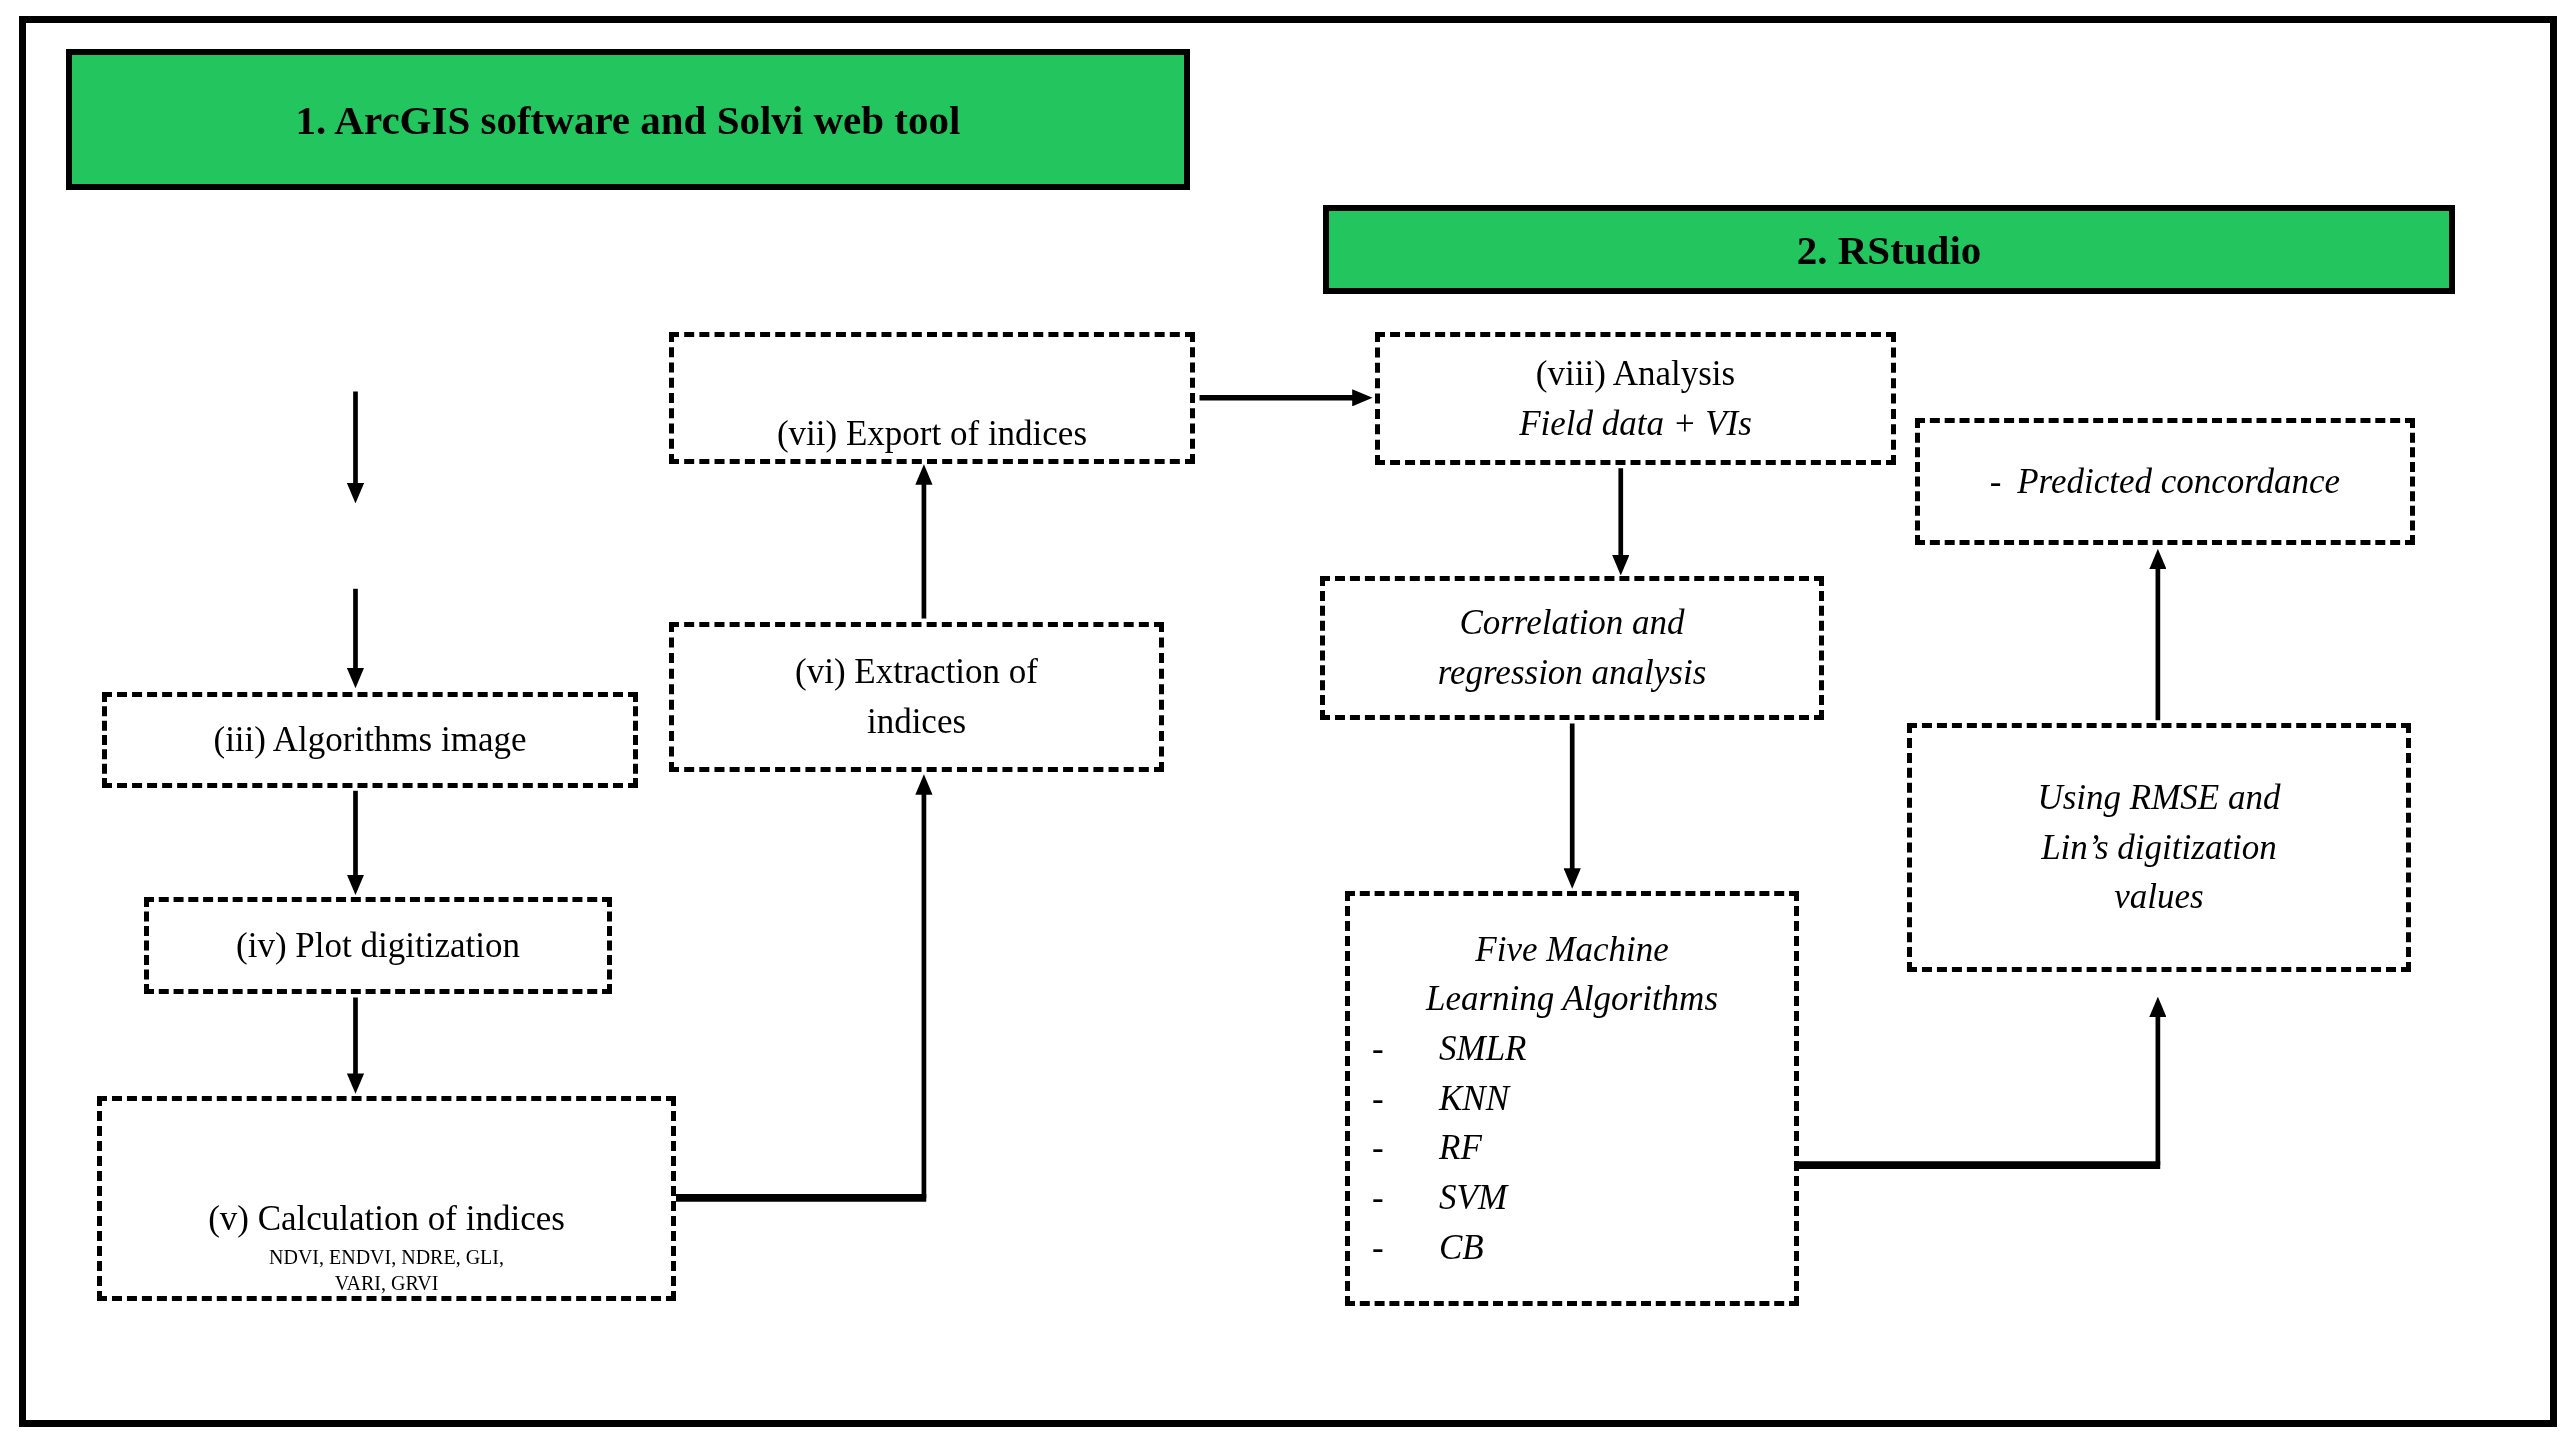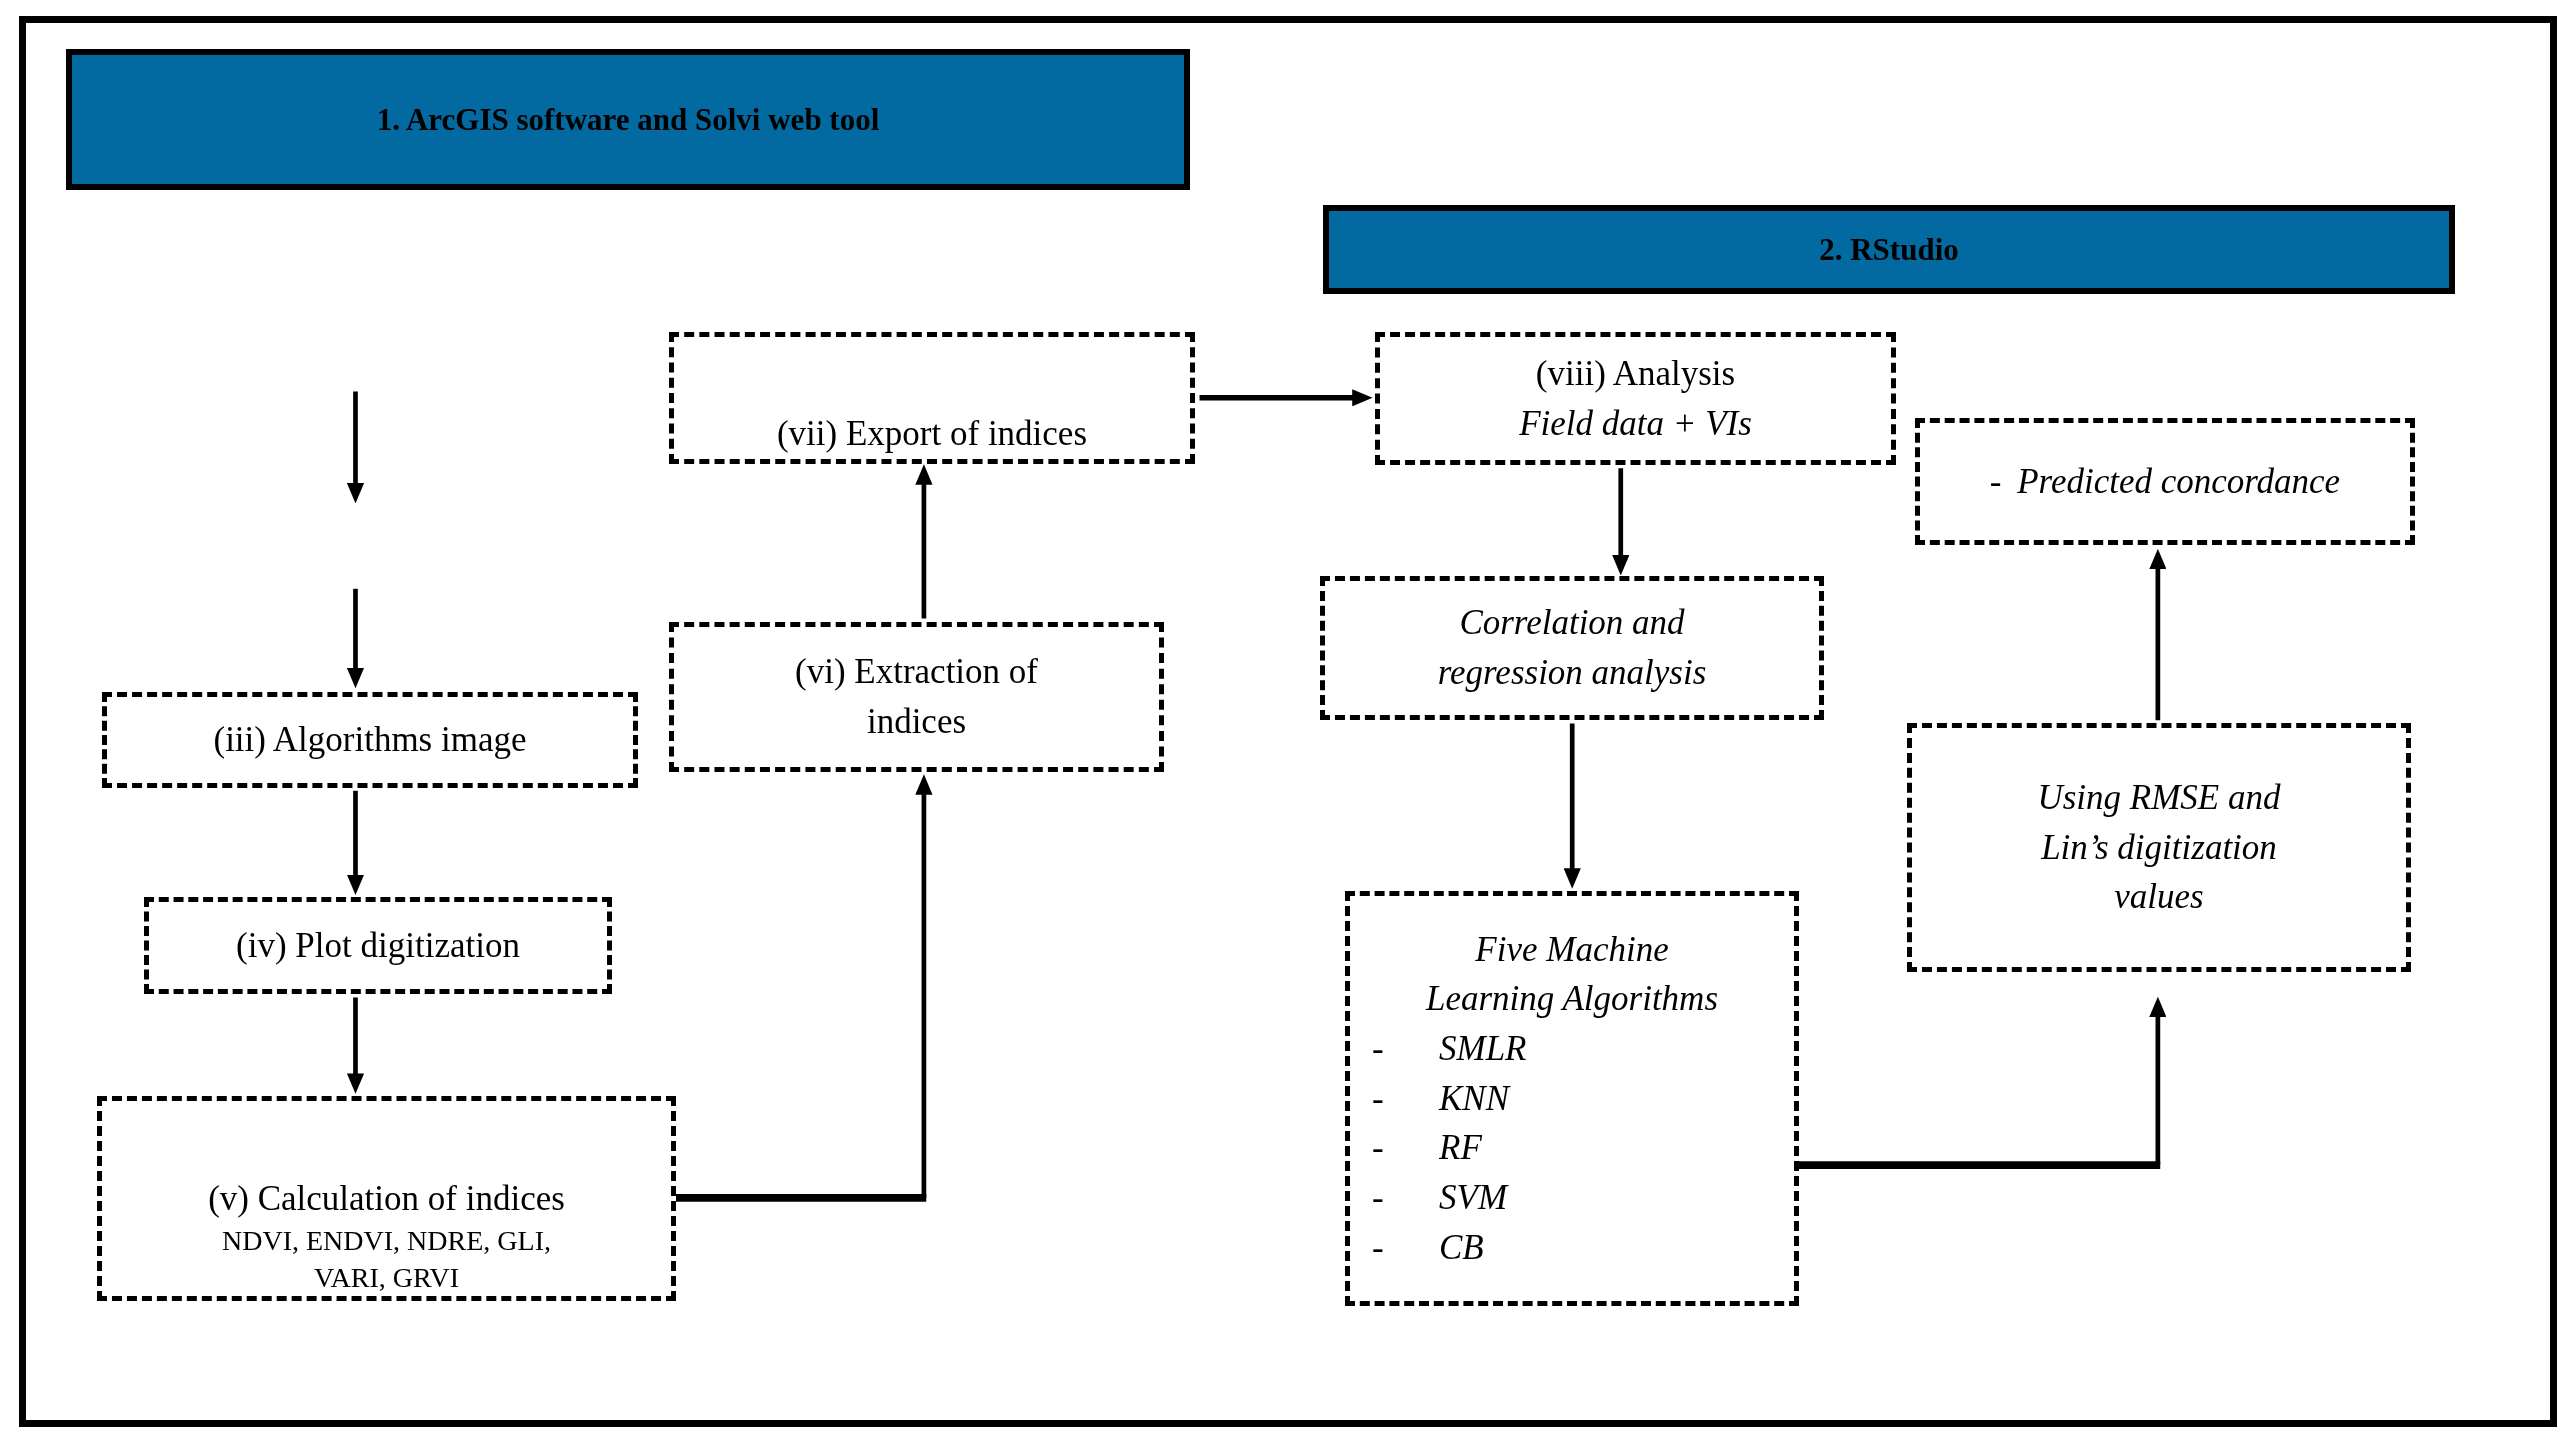--- a/index.html
+++ b/index.html
@@ -41,30 +41,30 @@
     align-items: center;
     justify-content: center;
     text-align: center;
     font-size: 35px;
     line-height: 1.42;
   }
   .solid {
     position: absolute;
     box-sizing: border-box;
     border: 6.3px solid #000;
-    background: #0369a1;
+    background: #22c55e;
     display: flex;
     align-items: center;
     justify-content: center;
     text-align: center;
     font-weight: bold;
-    font-size: 31px;
+    font-size: 41px;
   }
   .it { font-style: italic; }
-  .small { font-size: 28px; line-height: 1.3; }
+  .small { font-size: 20px; line-height: 1.3; }
   .ml-titles { width: 100%; text-align: center; }
   .ml-items {
     width: 100%;
     padding-left: 22px;
     box-sizing: border-box;
     display: flex;
     flex-direction: column;
     align-items: flex-start;
     text-align: left;
   }

